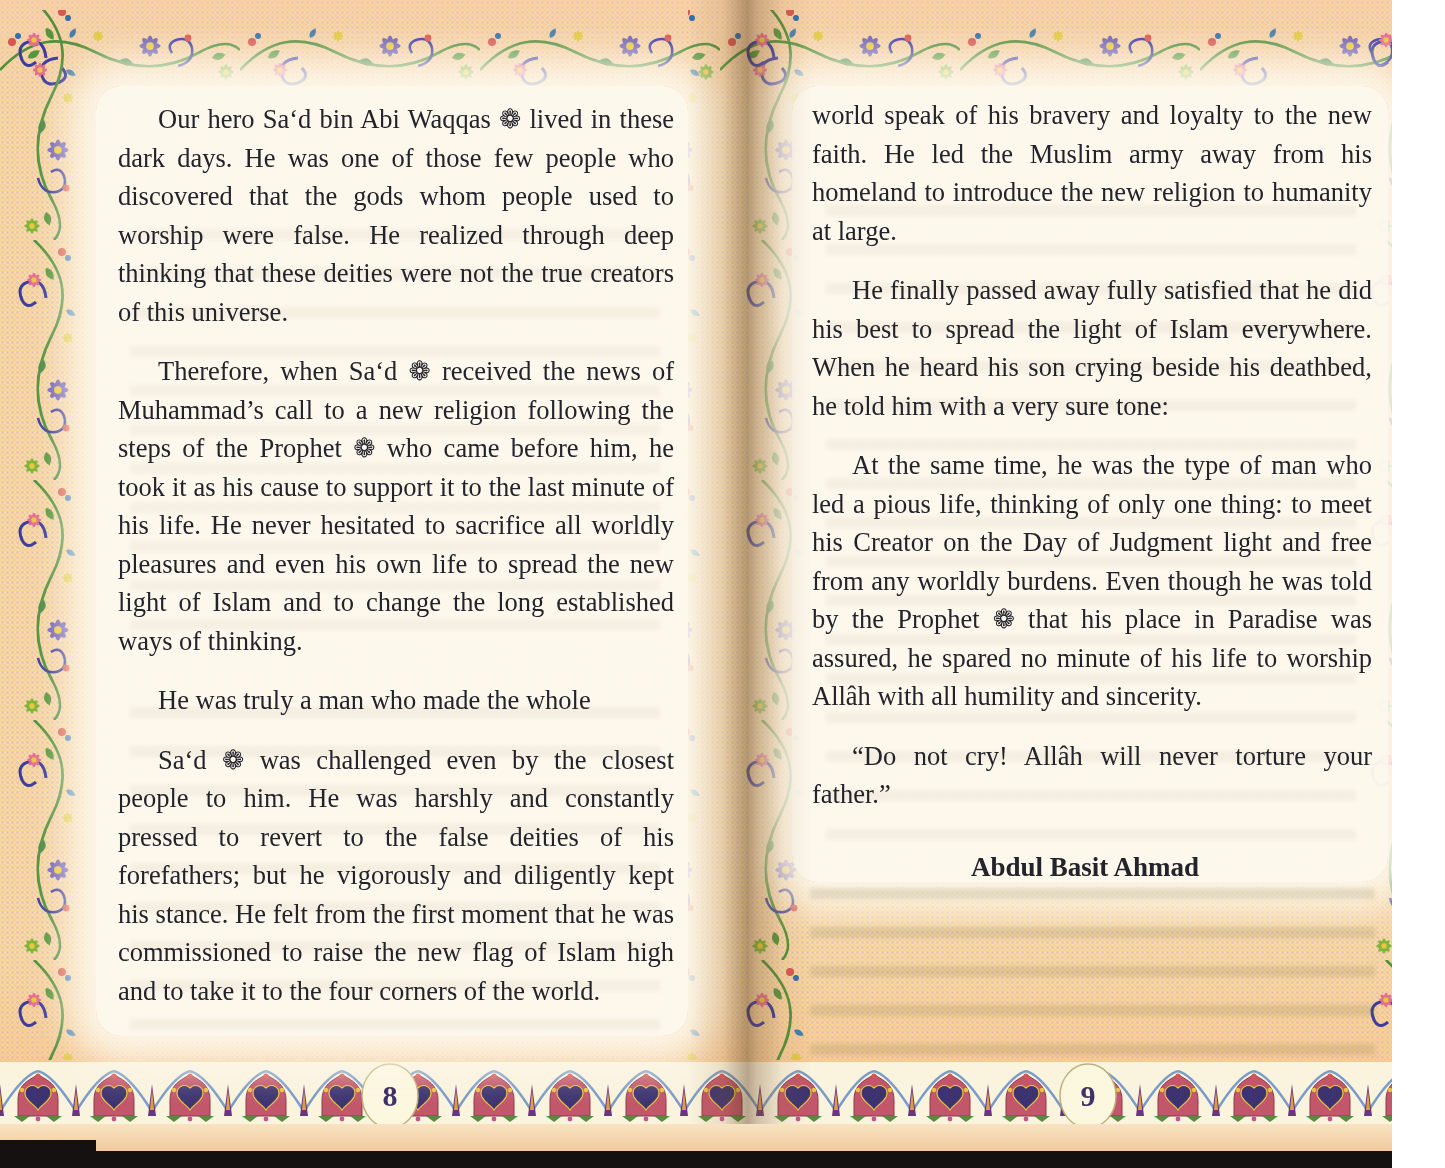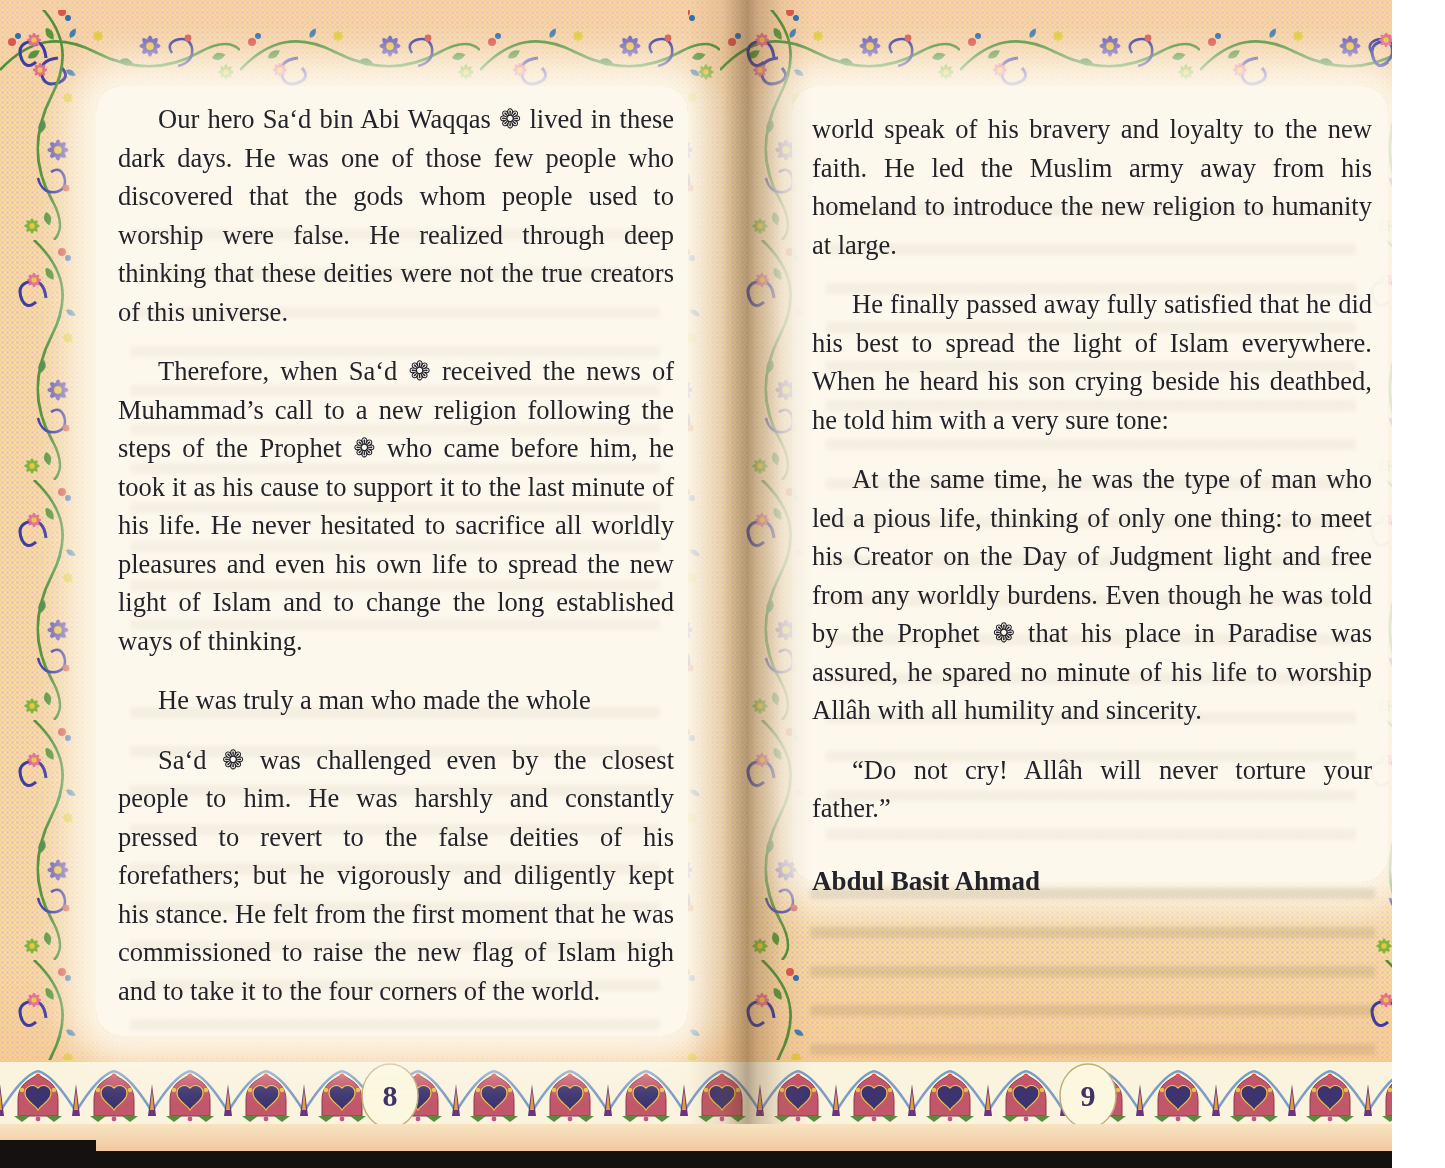--- a/index.html
+++ b/index.html
@@ -17,24 +17,24 @@
   svg.deco{position:absolute;left:0;top:0;}
   
   .panel{position:absolute;background:rgba(253,249,238,.97);border-radius:26px;
          box-shadow:0 0 38px 28px rgba(253,249,238,.93);}
   #panel-left{left:96px;top:86px;width:592px;height:950px;}
   #panel-right{left:792px;top:86px;width:596px;height:796px;}
   
   .textcol{position:absolute;color:#23232b;font-size:26.5px;line-height:38.5px;
            text-align:justify;}
   #text-left{left:118px;top:100px;width:556px;}
-  #text-right{left:812px;top:110px;width:560px;}
+  #text-right{left:812px;top:96px;width:560px;}
   .textcol p{margin:0 0 21px 0;text-indent:40px;}
   .textcol p.no-indent{text-indent:0;}
-  .author{font-weight:bold;text-align:left;padding-right:14px;margin-top:34px;font-size:27px;}
+  .author{font-weight:bold;text-align:center;padding-right:14px;margin-top:34px;font-size:27px;}
   
   .ghost{position:absolute;filter:blur(2.2px);pointer-events:none;
          background:repeating-linear-gradient(0deg, rgba(118,112,68,.55) 0 11px, rgba(0,0,0,0) 11px 39px);}
   #ghost-l1{left:130px;top:210px;width:530px;height:420px;opacity:.10;}
   #ghost-l2{left:130px;top:700px;width:530px;height:330px;opacity:.12;}
   #ghost-r1{left:826px;top:200px;width:530px;height:640px;opacity:.12;}
   #ghost-r2{left:810px;top:880px;width:565px;height:175px;opacity:.30;}
   
   #gutter{position:absolute;left:688px;top:0;width:124px;height:1152px;
     background:linear-gradient(90deg, rgba(150,110,60,0) 0%, rgba(150,110,60,.16) 28%,

